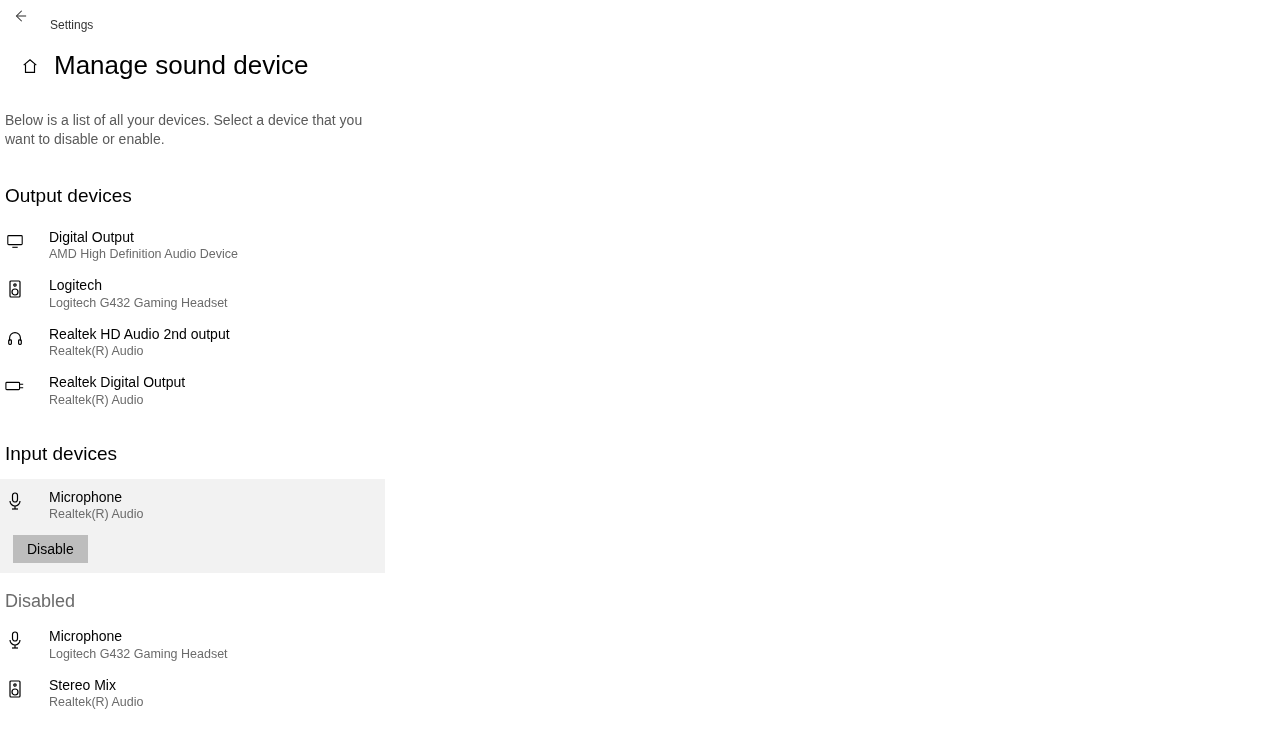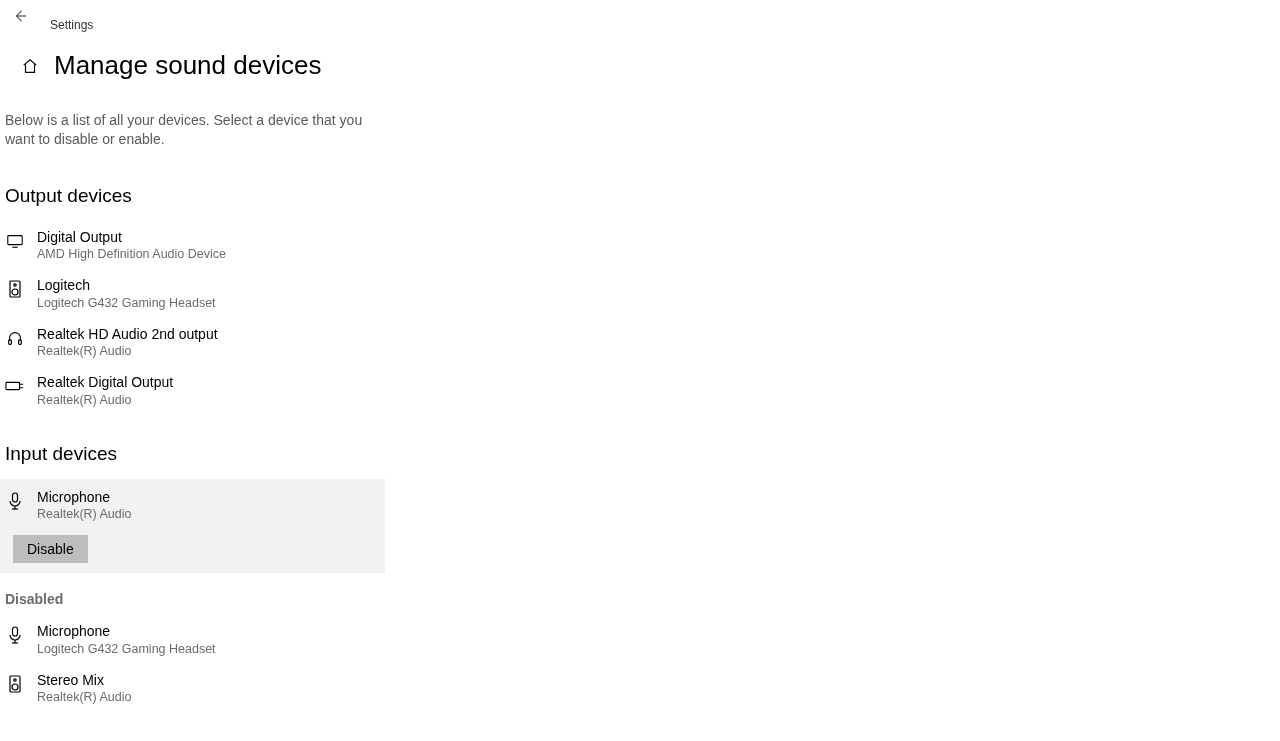--- a/index.html
+++ b/index.html
@@ -60,20 +60,21 @@
     font-size: 19px;
     font-weight: 400;
     margin-top: 36px;
     margin-bottom: 14px;
   }
   .device-item {
     display: flex;
     align-items: flex-start;
     padding: 8px 0 8px 0;
     width: 376px;
+    gap: 12px;
   }
   .device-icon {
     width: 20px;
     height: 20px;
     margin-right: 12px;
     margin-top: 2px;
     flex-shrink: 0;
     display: flex;
     align-items: center;
     justify-content: center;
@@ -104,25 +105,24 @@
     margin-left: 14px;
     margin-top: 6px;
     padding: 6px 14px;
     background: #bdbdbd;
     border: none;
     font-family: inherit;
     font-size: 14px;
     color: #000;
   }
   .sub-label {
-    font-size: 14px;
+    font-size: 18px;
     color: #6b6b6b;
     margin-top: 18px;
     margin-bottom: 8px;
-    font-weight: bold;
   }
   svg { display: block; }
 </style>
 </head>
 <body>
 
 <div class="titlebar">
   <div class="back-btn">
     <svg width="14" height="14" viewBox="0 0 16 16" fill="none" stroke="currentColor" stroke-width="1.2">
       <path d="M10 2 L4 8 L10 14"></path>
@@ -132,21 +132,21 @@
   <div class="app-name">Settings</div>
 </div>
 
 <div class="header">
   <div class="home-icon">
     <svg width="18" height="18" viewBox="0 0 20 20" fill="none" stroke="currentColor" stroke-width="1.3">
       <path d="M3 9 L10 3 L17 9"></path>
       <path d="M5 8 V17 H15 V8"></path>
     </svg>
   </div>
-  <h1 class="page-title">Manage sound devices</h1>
+  <h1 class="page-title">Manage sound device</h1>
 </div>
 
 <div class="content">
   <p class="intro">Below is a list of all your devices. Select a device that you want to disable or enable.</p>
 
   <h2 class="section-title">Output devices</h2>
 
   <div class="device-item">
     <div class="device-icon">
       <svg width="18" height="18" viewBox="0 0 20 20" fill="none" stroke="currentColor" stroke-width="1.2">

